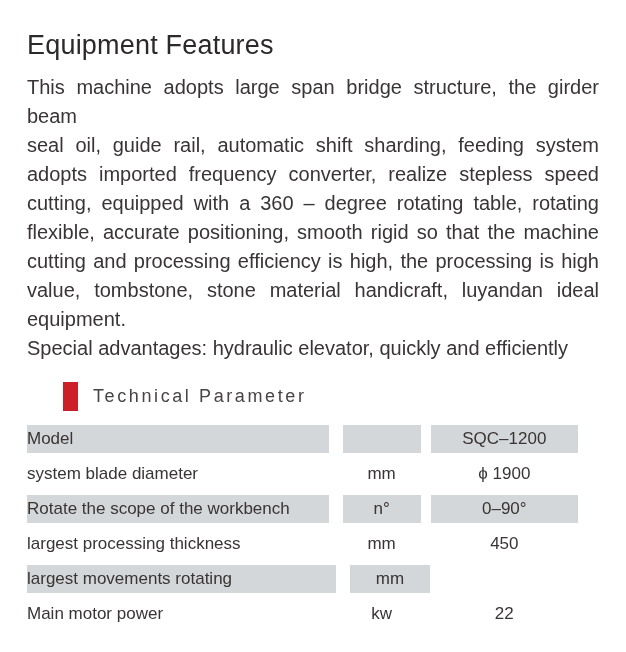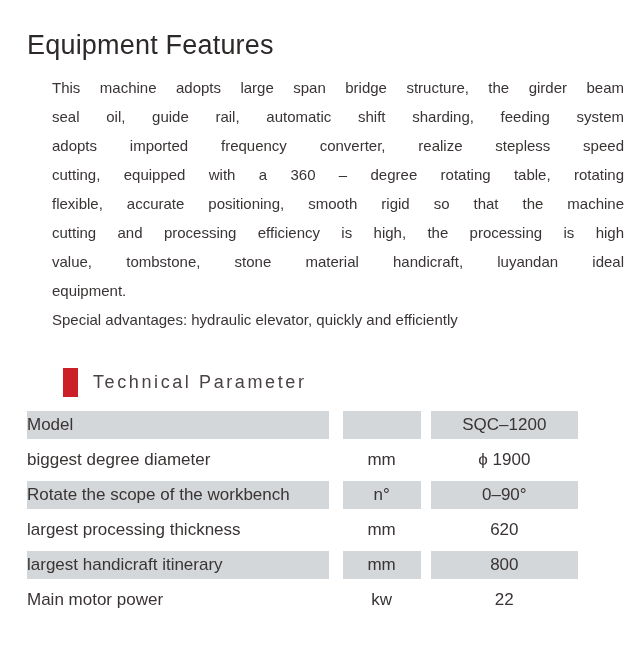--- a/index.html
+++ b/index.html
@@ -21,36 +21,35 @@
   .page-title {
     margin: 0;
     font-size: 27px;
     font-weight: 400;
     color: #2e2929;
     letter-spacing: 0.2px;
   }
   .para {
     margin-top: 12px;
     width: 572px;
-    font-size: 15px;
+    font-size: 20px;
     line-height: 29px;
     color: #3a3434;
-    margin-left: 25px;
   }
   .para .line {
     white-space: nowrap;
   }
   .para .line.just {
     white-space: normal;
     text-align: justify;
     text-align-last: justify;
     -moz-text-align-last: justify;
   }
   .section-heading {
-    margin-top: 34px;
+    margin-top: 19px;
     display: flex;
     align-items: center;
     height: 29px;
     padding-left: 36px;
   }
   .red-square {
     width: 15px;
     height: 29px;
     background: var(--accent, #cb2027);
     margin-right: 15px;
@@ -120,41 +119,40 @@
 
   <div class="spec-table">
 
     <div class="trow gray">
       <div class="cell c-name">Model</div>
       <div class="cell c-unit"></div>
       <div class="cell c-value">SQC–1200</div>
     </div>
 
     <div class="trow white">
-      <div class="cell c-name">biggest degree diameter</div>
+      <div class="cell c-name">system blade diameter</div>
       <div class="cell c-unit">mm</div>
       <div class="cell c-value">ϕ 1900</div>
     </div>
 
     <div class="trow gray">
       <div class="cell c-name">Rotate the scope of the workbench</div>
       <div class="cell c-unit">n°</div>
       <div class="cell c-value">0–90°</div>
     </div>
 
     <div class="trow white">
       <div class="cell c-name">largest processing thickness</div>
       <div class="cell c-unit">mm</div>
-      <div class="cell c-value">620</div>
+      <div class="cell c-value">450</div>
     </div>
 
     <div class="trow gray">
-      <div class="cell c-name">largest handicraft itinerary</div>
+      <div class="cell c-name">largest movements rotating</div>
       <div class="cell c-unit">mm</div>
-      <div class="cell c-value">800</div>
     </div>
 
     <div class="trow white">
       <div class="cell c-name">Main motor power</div>
       <div class="cell c-unit">kw</div>
       <div class="cell c-value">22</div>
     </div>
 
 
   </div>

